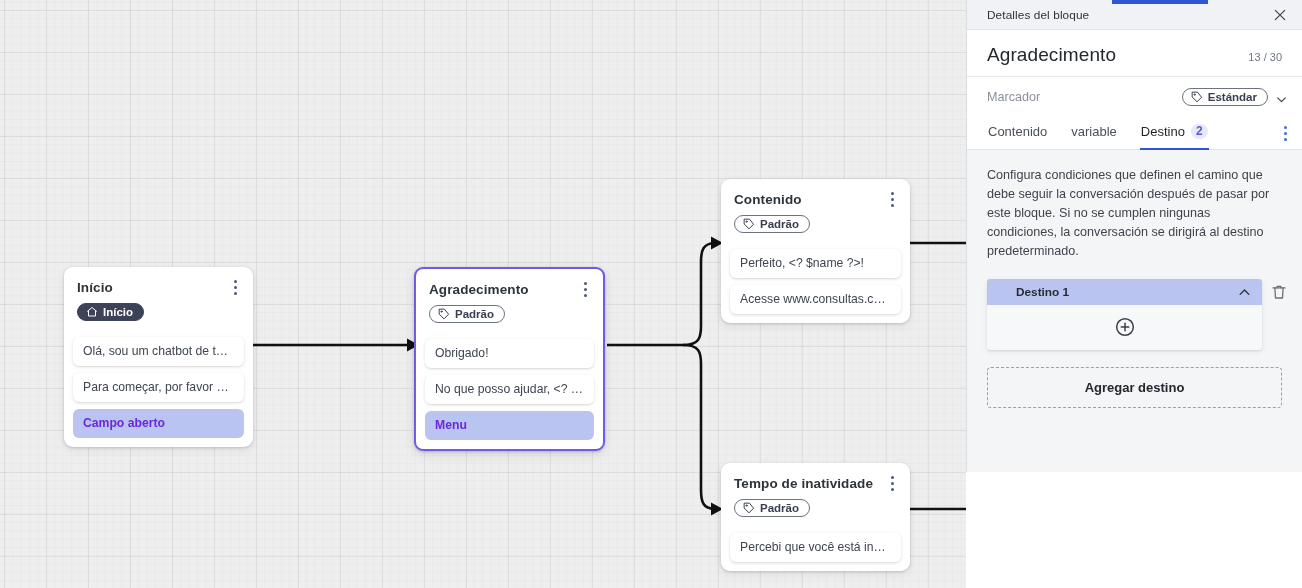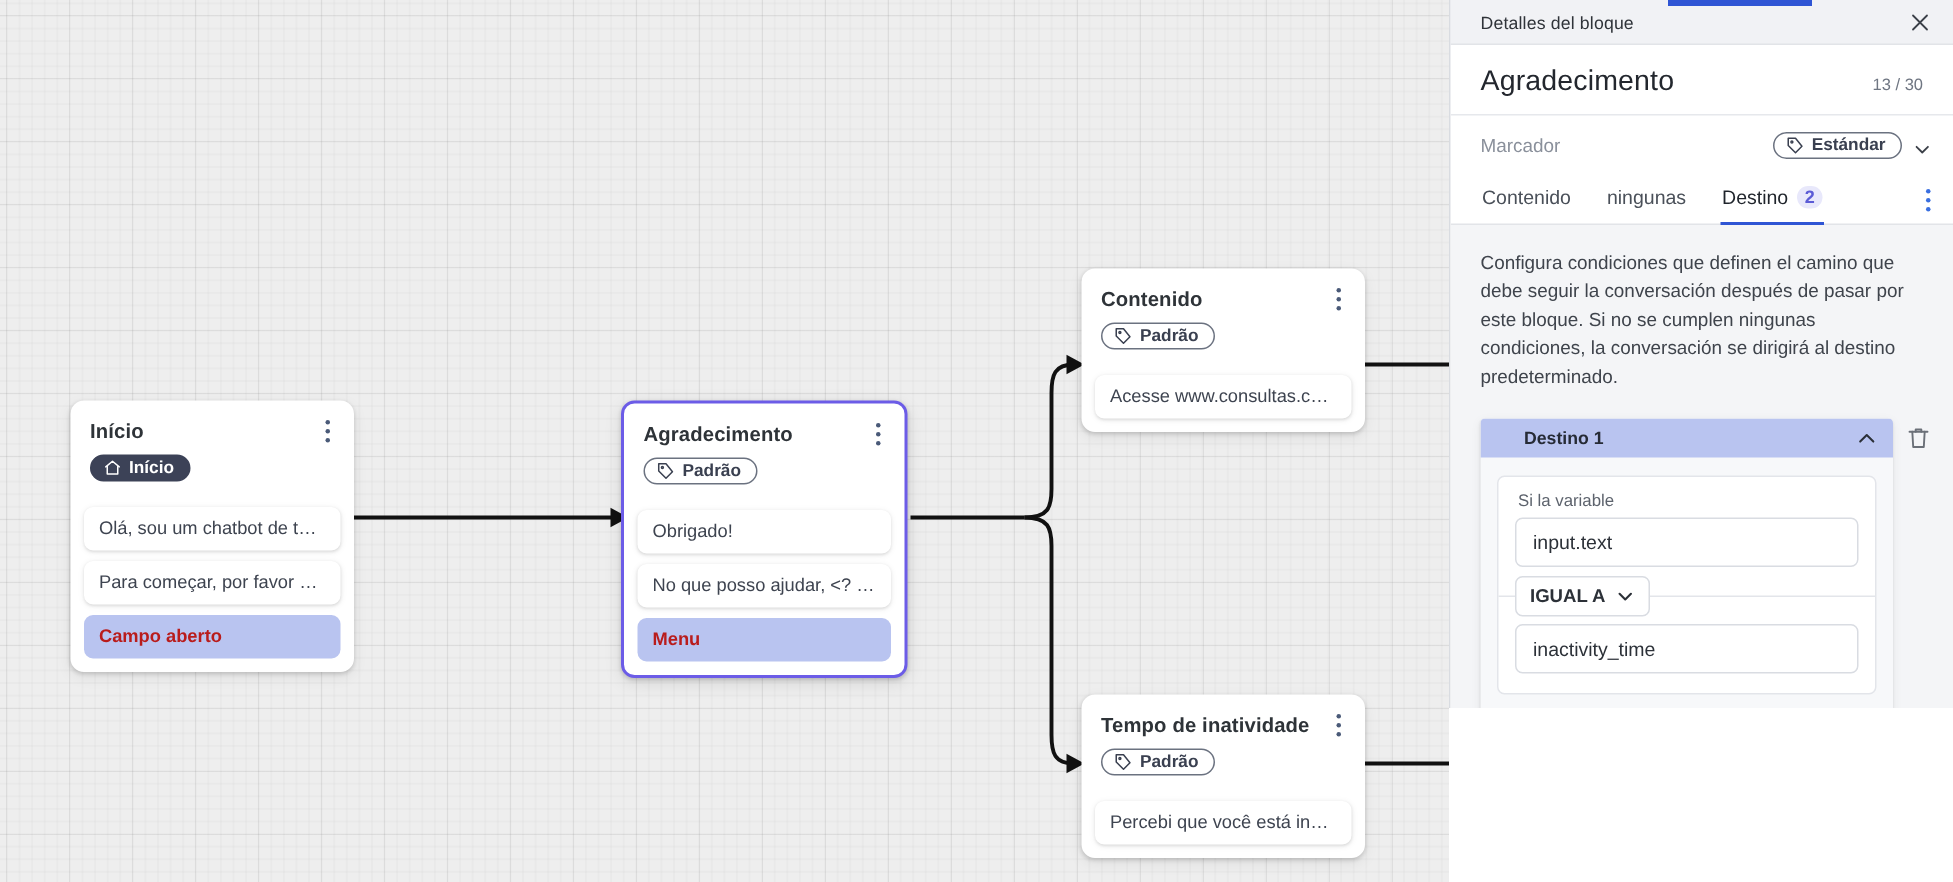--- a/index.html
+++ b/index.html
@@ -71,27 +71,27 @@
     border-radius: 6px;
     box-shadow: 0 1px 2px rgba(0,0,0,.10), 0 1px 5px rgba(0,0,0,.07);
     font-size: 12.2px; color: #3e4450;
     padding: 7px 10px;
     margin-top: 7px;
     white-space: nowrap; overflow: hidden; text-overflow: ellipsis;
     line-height: 15px;
   }
   .msg.highlight {
     background: #b9c4f0;
-    color: #b91c1c;
+    color: #6d28d9;
     font-weight: 600;
     box-shadow: none;
   }
 
   
-  #node-inicio      { left: 47px;  top: 267px; width: 189px; }
+  #node-inicio      { left: 64px;  top: 267px; width: 189px; }
   #node-agradeci    { left: 414px; top: 267px; width: 191px; }
   #node-consultas   { left: 721px; top: 179px; width: 189px; }
   #node-inatividade { left: 721px; top: 463px; width: 189px; }
 
   
   #panel {
     position: absolute; right: 0; top: 0;
     width: 336px; height: 472px;
     background: #f4f5f7;
     border-left: 1px solid #d9dce1;
@@ -303,20 +303,21 @@
       <div class="tag-row">
         <span class="tag">
           <svg width="12" height="12" viewBox="0 0 24 24" fill="none" stroke="#3a4050" stroke-width="2" stroke-linecap="round" stroke-linejoin="round">
             <path d="M20.6 13.1 12 21.7 2.3 12V2.3H12z"></path>
               <circle cx="7.2" cy="7.2" r="1.3"></circle>
           </svg>
           <span>Padrão</span>
         </span>
       </div>
       <div class="msg-list">
+        <div class="msg">Perfeito, &lt;? $name ?&gt;!</div>
         <div class="msg">Acesse www.consultas.com par...</div>
       </div>
     </div>
 
     <div class="node" id="node-inatividade">
       <div class="node-head">
         <div class="node-title">Tempo de inatividade</div>
         <div class="kebab">
             <i></i>
             <i></i>
@@ -371,21 +372,21 @@
             <path d="M5 9l7 7 7-7"></path>
           </svg>
         </div>
       </div>
 
       <div class="tabs">
         <div class="tab">
           <span>Contenido</span>
         </div>
         <div class="tab">
-          <span>ningunas</span>
+          <span>variable</span>
         </div>
         <div class="tab active">
           <span>Destino</span>
           <span class="tab-badge">2</span>
         </div>
         <div class="kebab-v">
             <i></i>
             <i></i>
             <i></i>
           </div>
@@ -398,34 +399,20 @@
         <div class="dest-wrap">
           <div class="dest-card">
 
             <div class="dest-head">
               <span>Destino 1</span>
               <svg width="15" height="15" viewBox="0 0 24 24" fill="none" stroke="#2b3038" stroke-width="2.2" stroke-linecap="round" stroke-linejoin="round">
                 <path d="M5 15l7-7 7 7"></path>
               </svg>
             </div>
 
-            <div class="cond-box">
-              <div class="cond-label">Si la variable</div>
-              <div class="field">input.text</div>
-              <div class="op-row">
-                <div class="rule"></div>
-                <div class="op-pill">
-                  <span>IGUAL A</span>
-                  <svg width="13" height="13" viewBox="0 0 24 24" fill="none" stroke="#2c3138" stroke-width="2.6" stroke-linecap="round" stroke-linejoin="round">
-                    <path d="M5 9l7 7 7-7"></path>
-                  </svg>
-                </div>
-              </div>
-              <div class="field">inactivity_time</div>
-            </div>
 
             <div class="plus-row">
               <svg class="plus-btn" viewBox="0 0 24 24" fill="none" stroke="#3b4048" stroke-width="1.8" stroke-linecap="round">
                 <circle cx="12" cy="12" r="10"></circle>
                   <path d="M12 7.5v9M7.5 12h9"></path>
               </svg>
             </div>
 
 
           </div>

